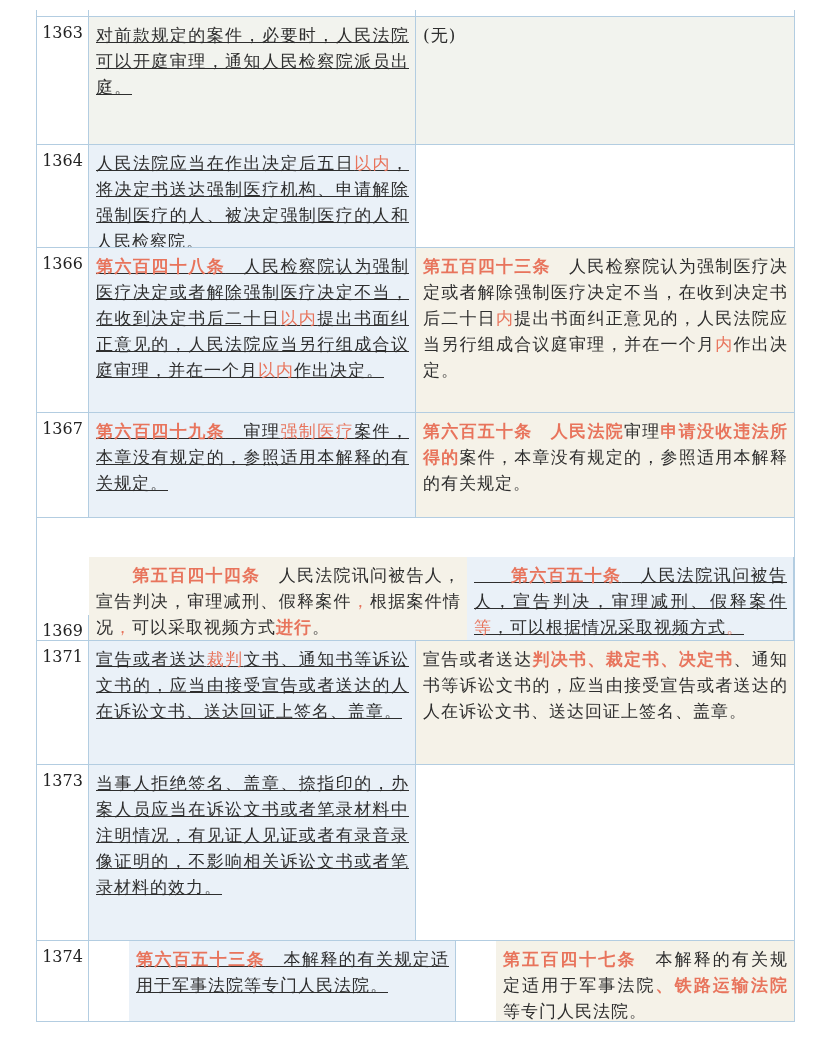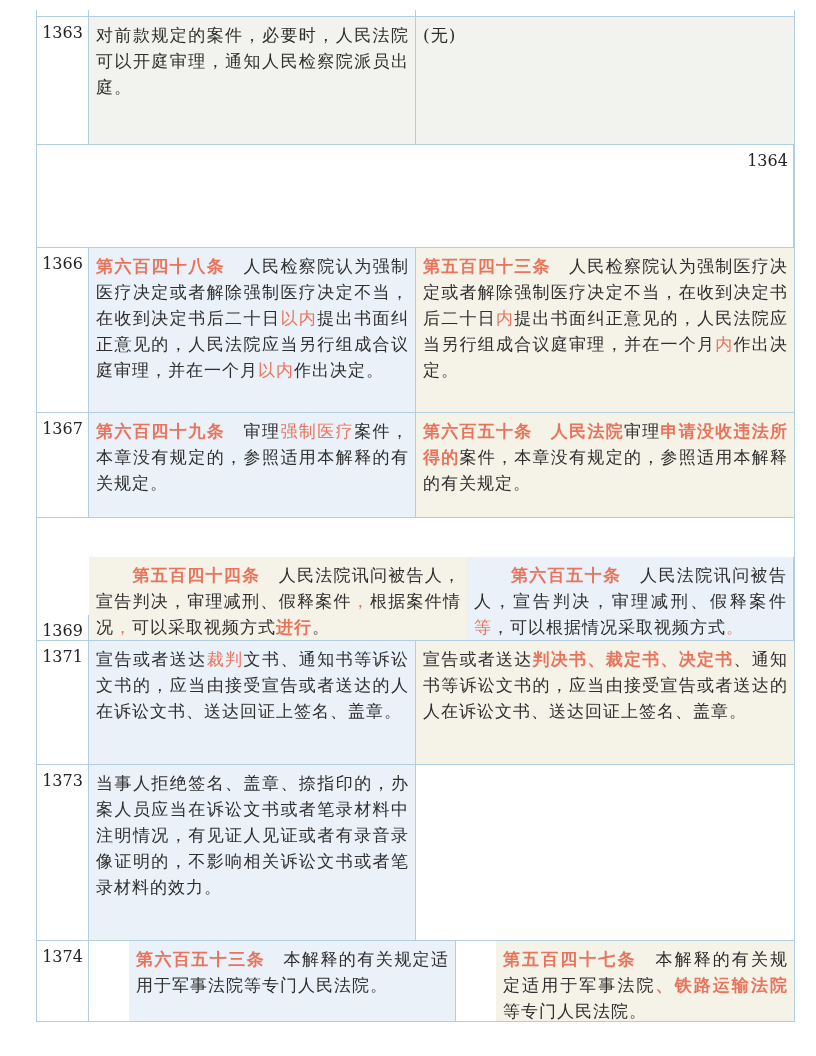--- a/index.html
+++ b/index.html
@@ -19,34 +19,35 @@
   .row.sliver{height:7px;}
   .cell{box-sizing:border-box;overflow:hidden;}
   .cell.num{
     width:52px;flex:0 0 52px;background:#ffffff;
     border-right:1px solid var(--border);
     font-size:16px;text-align:center;padding-top:6px;color:#222;
   }
   .cell.left{
     width:327px;flex:0 0 327px;background:var(--cellblue);
     border-right:1px solid var(--border);
+    text-decoration:underline;
   }
   .cell.right{flex:1 1 auto;background:var(--cellcream);}
   .row.plain .cell.left,.row.plain .cell.right{background:var(--cellplain);}
   .cell.txt{
     font-size:17px;line-height:26px;letter-spacing:1px;
     padding:5px 6px 0 7px;
     text-align:justify;text-justify:inter-character;
     color:#2e2e2e;
   }
   .red{color:var(--red);}
   .bold{font-weight:bold;}
   
   #rows .row:nth-child(1){height:128px;}
-  #rows .row:nth-child(2){height:103px;justify-content:flex-end;}
+  #rows .row:nth-child(2){height:103px;}
   #rows .row:nth-child(3){height:165px;}
   #rows .row:nth-child(4){height:105px;}
   #rows .row:nth-child(5){height:123px;align-items:flex-end;}
   #rows .row:nth-child(6){height:124px;}
   #rows .row:nth-child(7){height:176px;}
   #rows .row:nth-child(8){height:81px;gap:40px;}
 </style>
 </head>
 <body>
 
@@ -58,20 +59,21 @@
       <div class="cell right" style="background:#fff"></div>
     </div>
     <div id="rows">
         <div class="row plain">
           <div class="cell num">1363</div>
           <div class="cell left txt"><span>对前款规定的案件，必要时，人民法院可以开庭审理，通知人民检察院派员出庭。</span></div>
           <div class="cell right txt"><span>(无)</span></div>
         </div>
         <div class="row">
           <div class="cell num">1364</div>
+          <div class="cell left txt"><span>人民法院应当在作出决定后五日</span><span class="red">以内</span><span>，将决定书送达强制医疗机构、申请解除强制医疗的人、被决定强制医疗的人和人民检察院。</span></div>
         </div>
         <div class="row">
           <div class="cell num">1366</div>
           <div class="cell left txt"><span class="red bold">第六百四十八条</span><span>　人民检察院认为强制医疗决定或者解除强制医疗决定不当，在收到决定书后二十日</span><span class="red">以内</span><span>提出书面纠正意见的，人民法院应当另行组成合议庭审理，并在一个月</span><span class="red">以内</span><span>作出决定。</span></div>
           <div class="cell right txt"><span class="red bold">第五百四十三条</span><span>　人民检察院认为强制医疗决定或者解除强制医疗决定不当，在收到决定书后二十日</span><span class="red">内</span><span>提出书面纠正意见的，人民法院应当另行组成合议庭审理，并在一个月</span><span class="red">内</span><span>作出决定。</span></div>
         </div>
         <div class="row">
           <div class="cell num">1367</div>
           <div class="cell left txt"><span class="red bold">第六百四十九条</span><span>　审理</span><span class="red">强制医疗</span><span>案件，本章没有规定的，参照适用本解释的有关规定。</span></div>
           <div class="cell right txt"><span class="red bold">第六百五十条</span><span>　</span><span class="red bold">人民法院</span><span>审理</span><span class="red bold">申请没收违法所得的</span><span>案件，本章没有规定的，参照适用本解释的有关规定。</span></div>

